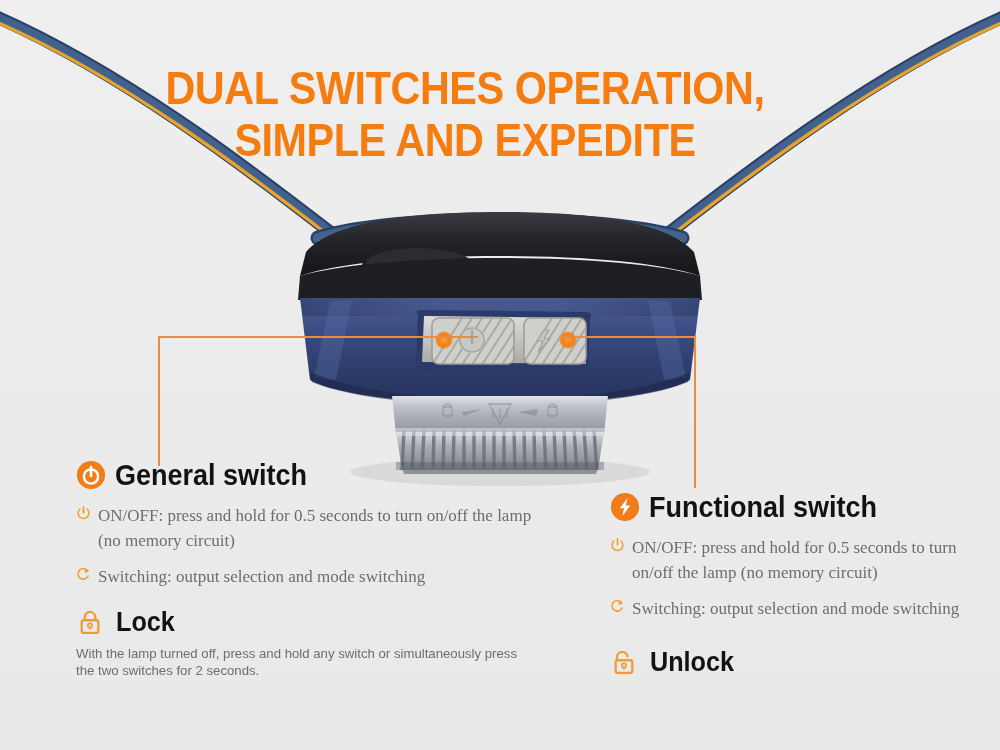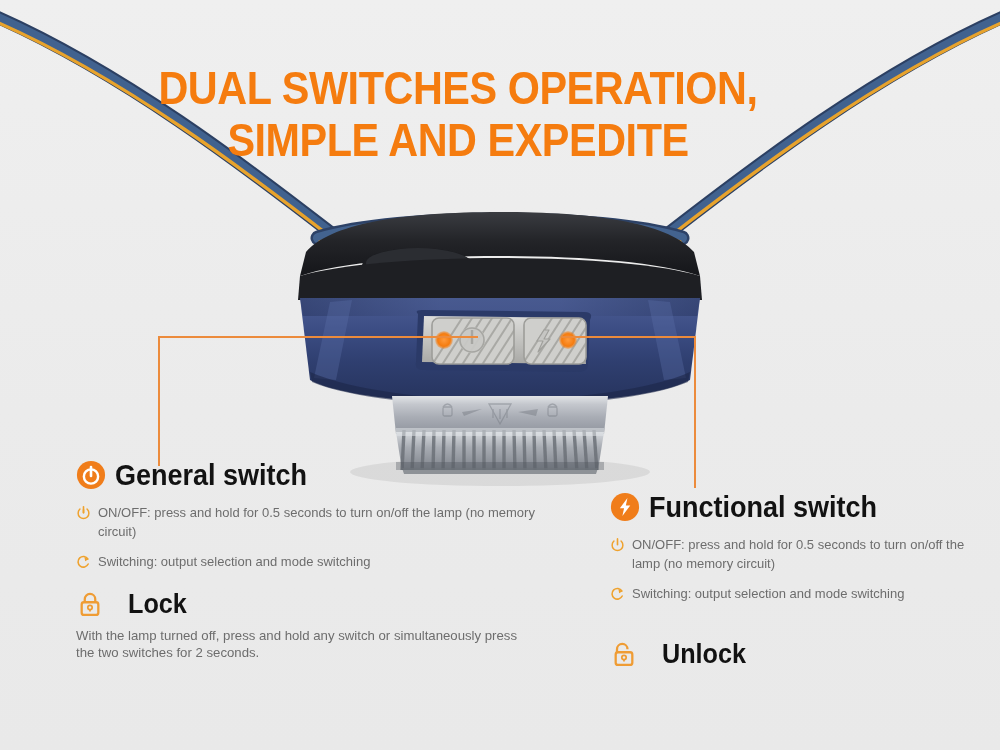--- a/index.html
+++ b/index.html
@@ -22,20 +22,21 @@
   }
 
   
   #title-block {
     position: absolute;
     top: 64px;
     left: 0;
     width: 916px;
     text-align: center;
     z-index: 30;
+    padding-left: 7px;
   }
   .title-line {
     font-family: "Liberation Sans Narrow", "Liberation Sans", sans-serif;
     font-weight: bold;
     font-size: 47px;
     line-height: 47px;
     letter-spacing: -0.5px;
     color: #f57c0f;
     transform: scaleX(0.88);
     transform-origin: center;
@@ -92,31 +93,32 @@
     gap: 7px;
     margin-bottom: 11px;
   }
   .bullet .b-icon {
     width: 15px; height: 15px;
     flex: 0 0 15px;
     margin-top: 2px;
     display: block;
   }
   .bullet .b-text {
-    font-size: 13px;
-    line-height: 19px;
+    font-size: 17px;
+    line-height: 25px;
     color: #6d6d6d;
+    font-family: Liberation Serif, serif;
   }
 
   
   .lock-block { margin-top: 19px; }
   .lock-head {
     display: flex;
     align-items: center;
-    gap: 24px;
+    gap: 12px;
   }
   .lock-head .head-icon {
     width: 28px; height: 28px;
     flex: 0 0 28px;
     display: block;
   }
   .lock-title {
     font-family: "Liberation Sans Narrow", "Liberation Sans", sans-serif;
     font-weight: bold;
     font-size: 28px;
@@ -393,21 +395,21 @@
 
       <div class="bullet">
         <svg class="b-icon" viewBox="0 0 24 24">
           <path d="M 19 8 A 8.5 8.5 0 1 0 19.5 16" fill="none" stroke="#efa22e" stroke-width="2.5" stroke-linecap="round"></path>
           <path d="M 13.5 5 L 20 8.2 L 14.6 11.6 Z" fill="#efa22e"></path>
         </svg>
         <div class="b-text">Switching: output selection and mode switching</div>
       </div>
     </div>
 
-    <div class="lock-block" style="margin-top:37px;">
+    <div class="lock-block" style="margin-top:27px;">
       <div class="lock-head">
         <svg class="head-icon" viewBox="0 0 32 32">
           <path d="M 8 14 L 8 10.5 A 6 6 0 0 1 20 10.5" fill="none" stroke="#ef9c34" stroke-width="2.6"></path>
           <rect x="6.5" y="14" width="19" height="14.5" rx="2.6" fill="none" stroke="#ef9c34" stroke-width="2.6"></rect>
           <circle cx="16" cy="20" r="2.5" fill="none" stroke="#ef9c34" stroke-width="2"></circle>
           <line x1="16" y1="21.8" x2="16" y2="24.6" stroke="#ef9c34" stroke-width="2"></line>
         </svg>
         <div class="lock-title">Unlock</div>
       </div>
     </div>

